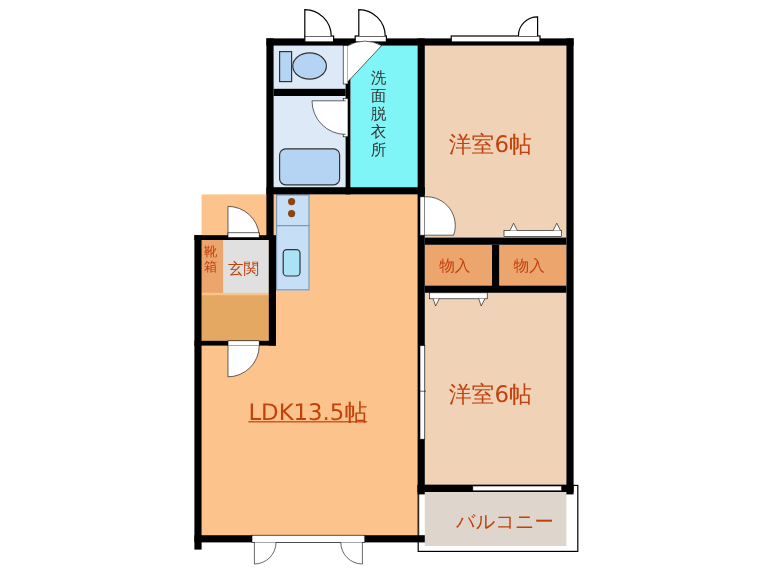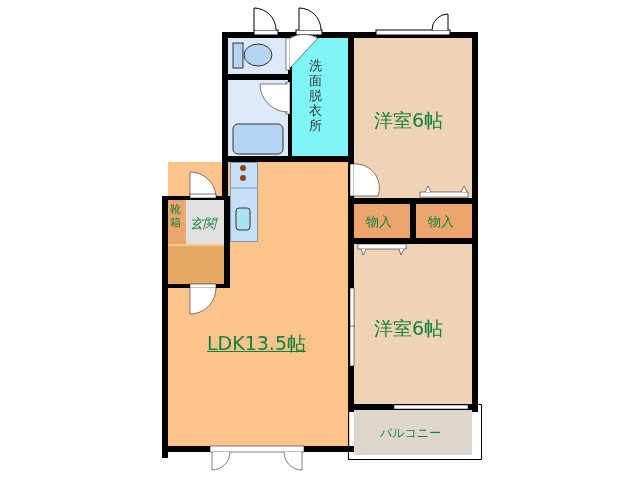--- a/index.html
+++ b/index.html
@@ -1,19 +1,19 @@
 <!DOCTYPE html>
 <html><head>
 <meta charset="utf-8">
 <style>
   html, body { margin:0; padding:0; background:#ffffff; }
   body { width:640px; height:480px; position:relative; overflow:hidden; font-family:"DejaVu Sans", sans-serif; }
   .abs { position:absolute; box-sizing:border-box; }
   .wall { position:absolute; background:#000; }
-  .room-label { position:absolute; color:#15803d; white-space:nowrap; }
+  .room-label { position:absolute; color:#c2410c; white-space:nowrap; }
   svg { position:absolute; left:0; top:0; }
 </style>
 </head>
 <body>
 
 <div class="abs" style="left:228px;top:38px;width:60px;height:36px;background:#dde9f7;"></div>
 <div class="abs" style="left:228px;top:80px;width:60px;height:76px;background:#dde9f7;"></div>
 <div class="abs" style="left:292px;top:38px;width:56px;height:118px;background:#7ff5f7;"></div>
 <div class="abs" style="left:354px;top:38px;width:118px;height:162px;background:#f0d2b6;"></div>
 <div class="abs" style="left:354px;top:204px;width:56px;height:34px;background:#eda56e;"></div>
@@ -105,19 +105,19 @@
   <span>洗</span>
   <span>面</span>
   <span>脱</span>
   <span>衣</span>
   <span>所</span>
 </div>
 <div class="room-label" style="left:374px;top:108px;font-size:19px;">洋室6帖</div>
 <div class="room-label" style="left:366px;top:213px;font-size:13px;">物入</div>
 <div class="room-label" style="left:428px;top:213px;font-size:13px;">物入</div>
 <div class="room-label" style="left:374px;top:316px;font-size:19px;">洋室6帖</div>
-<div class="room-label" style="left:380px;top:425px;font-size:12px;">バルコニー</div>
-<div class="room-label" style="left:190px;top:215px;font-size:13px;font-style:italic;">玄関</div>
+<div class="room-label" style="left:380px;top:425px;font-size:16px;">バルコニー</div>
+<div class="room-label" style="left:190px;top:215px;font-size:13px;">玄関</div>
 <div class="room-label" style="left:170px;top:203px;font-size:11px;line-height:13px;display:flex;flex-direction:column;">
   <span>靴</span>
   <span>箱</span>
 </div>
 <div class="room-label" style="left:207px;top:331px;font-size:19px;text-decoration:underline;">LDK13.5帖</div>
 
 </body></html>

